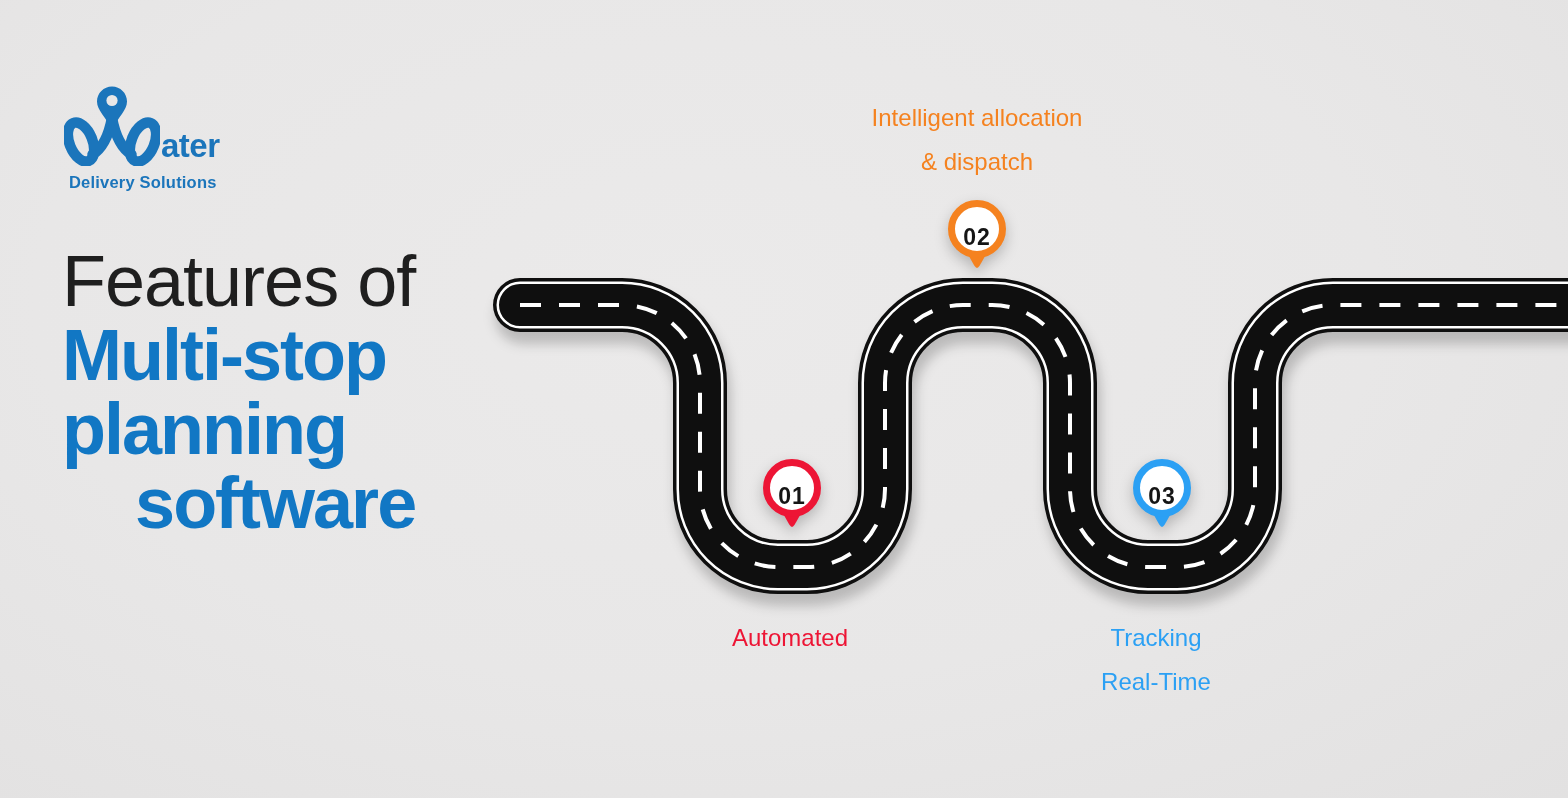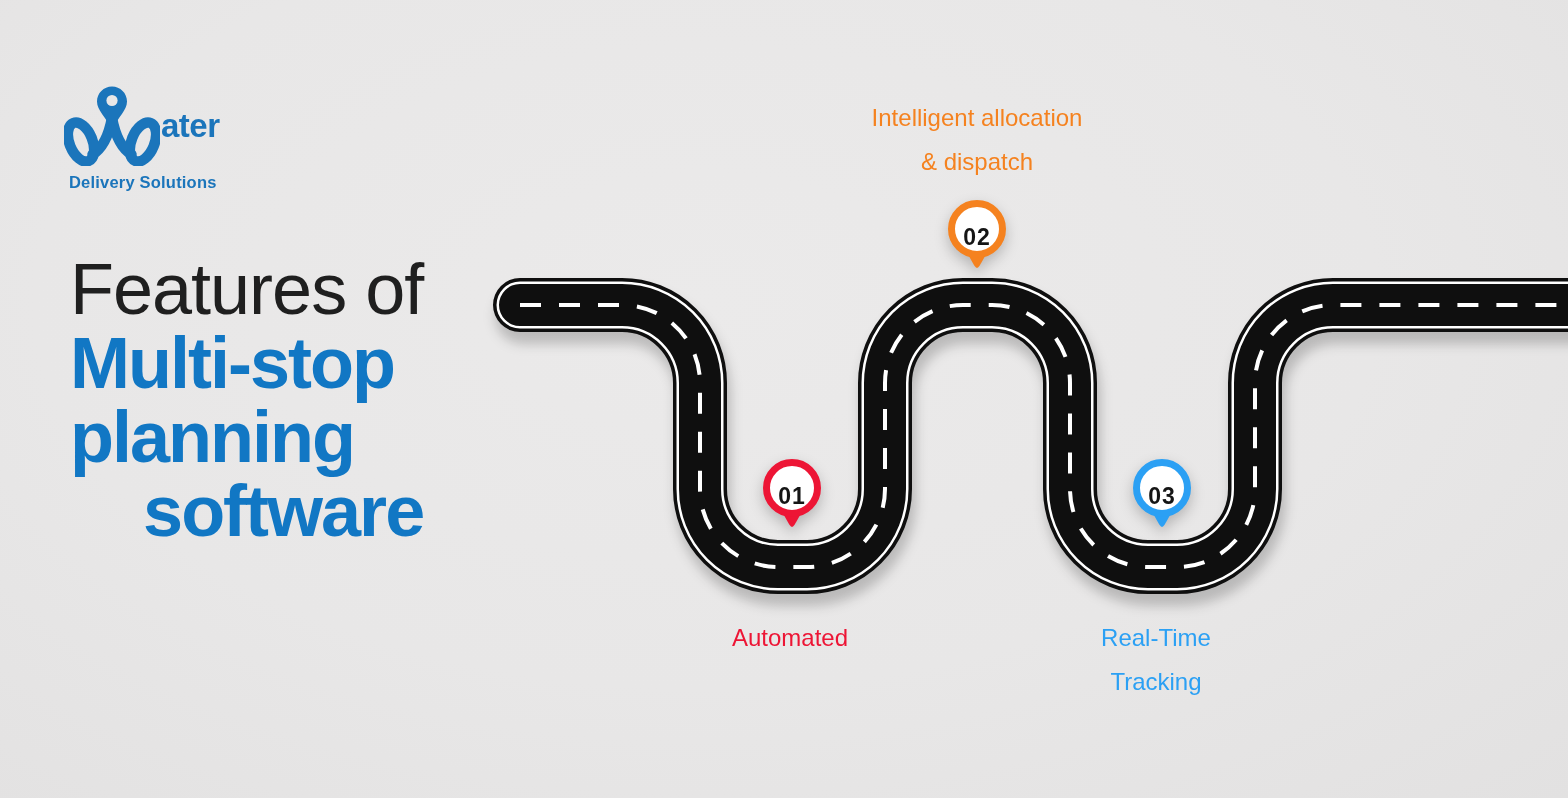--- a/index.html
+++ b/index.html
@@ -6,24 +6,24 @@
   .canvas{
     position:relative;
     width:1568px;height:798px;
     overflow:hidden;
     background:radial-gradient(ellipse at 45% 38%, #ebeaea 0%, #e8e7e7 55%, #e2e1e1 100%);
     font-family:"Liberation Sans", sans-serif;
   }
   
   .logo{position:absolute;left:64px;top:84px;}
   .logo-row{display:flex;align-items:flex-end;}
-  .logo-ater{font-size:33px;font-weight:700;letter-spacing:-0.5px;margin:0 0 24px 1px;line-height:1;}
+  .logo-ater{font-size:33px;font-weight:700;letter-spacing:-0.5px;margin:0 0 4px 1px;line-height:1;}
   .logo-tagline{font-size:16.5px;font-weight:700;letter-spacing:0.2px;margin:7px 16px 0 5px;}
   
-  .title{position:absolute;left:54px;top:236px;margin:16px;font-size:72px;line-height:74px;}
+  .title{position:absolute;left:54px;top:236px;margin:8px;font-size:72px;line-height:74px;}
   .title-prefix{display:block;font-weight:400;letter-spacing:-1px;}
   .title-hl{display:block;font-weight:700;letter-spacing:-2px;}
   
   .road-svg{position:absolute;left:0;top:0;}
   
   .pin{position:absolute;width:58px;height:58px;filter:drop-shadow(0 6px 7px rgba(0,0,0,0.22));}
   .pin-circle{
     box-sizing:border-box;position:relative;z-index:1;
     width:58px;height:58px;border:7px solid currentColor;border-radius:50%;
     background:#ffffff;display:flex;align-items:flex-end;justify-content:center;
@@ -123,17 +123,17 @@
   <div class="feature-label label-automated" style="color: rgb(237, 21, 53);">
     <span>Automated</span>
   </div>
 
   <div class="feature-label label-intelligent" style="color: rgb(245, 130, 31);">
     <span>Intelligent allocation</span>
     <span>&amp; dispatch</span>
   </div>
 
   <div class="feature-label label-realtime" style="color: rgb(43, 160, 244);">
+    <span>Tracking</span>
     <span>Real-Time</span>
-    <span>Tracking</span>
   </div>
 
 </div>
 
 </body></html>

